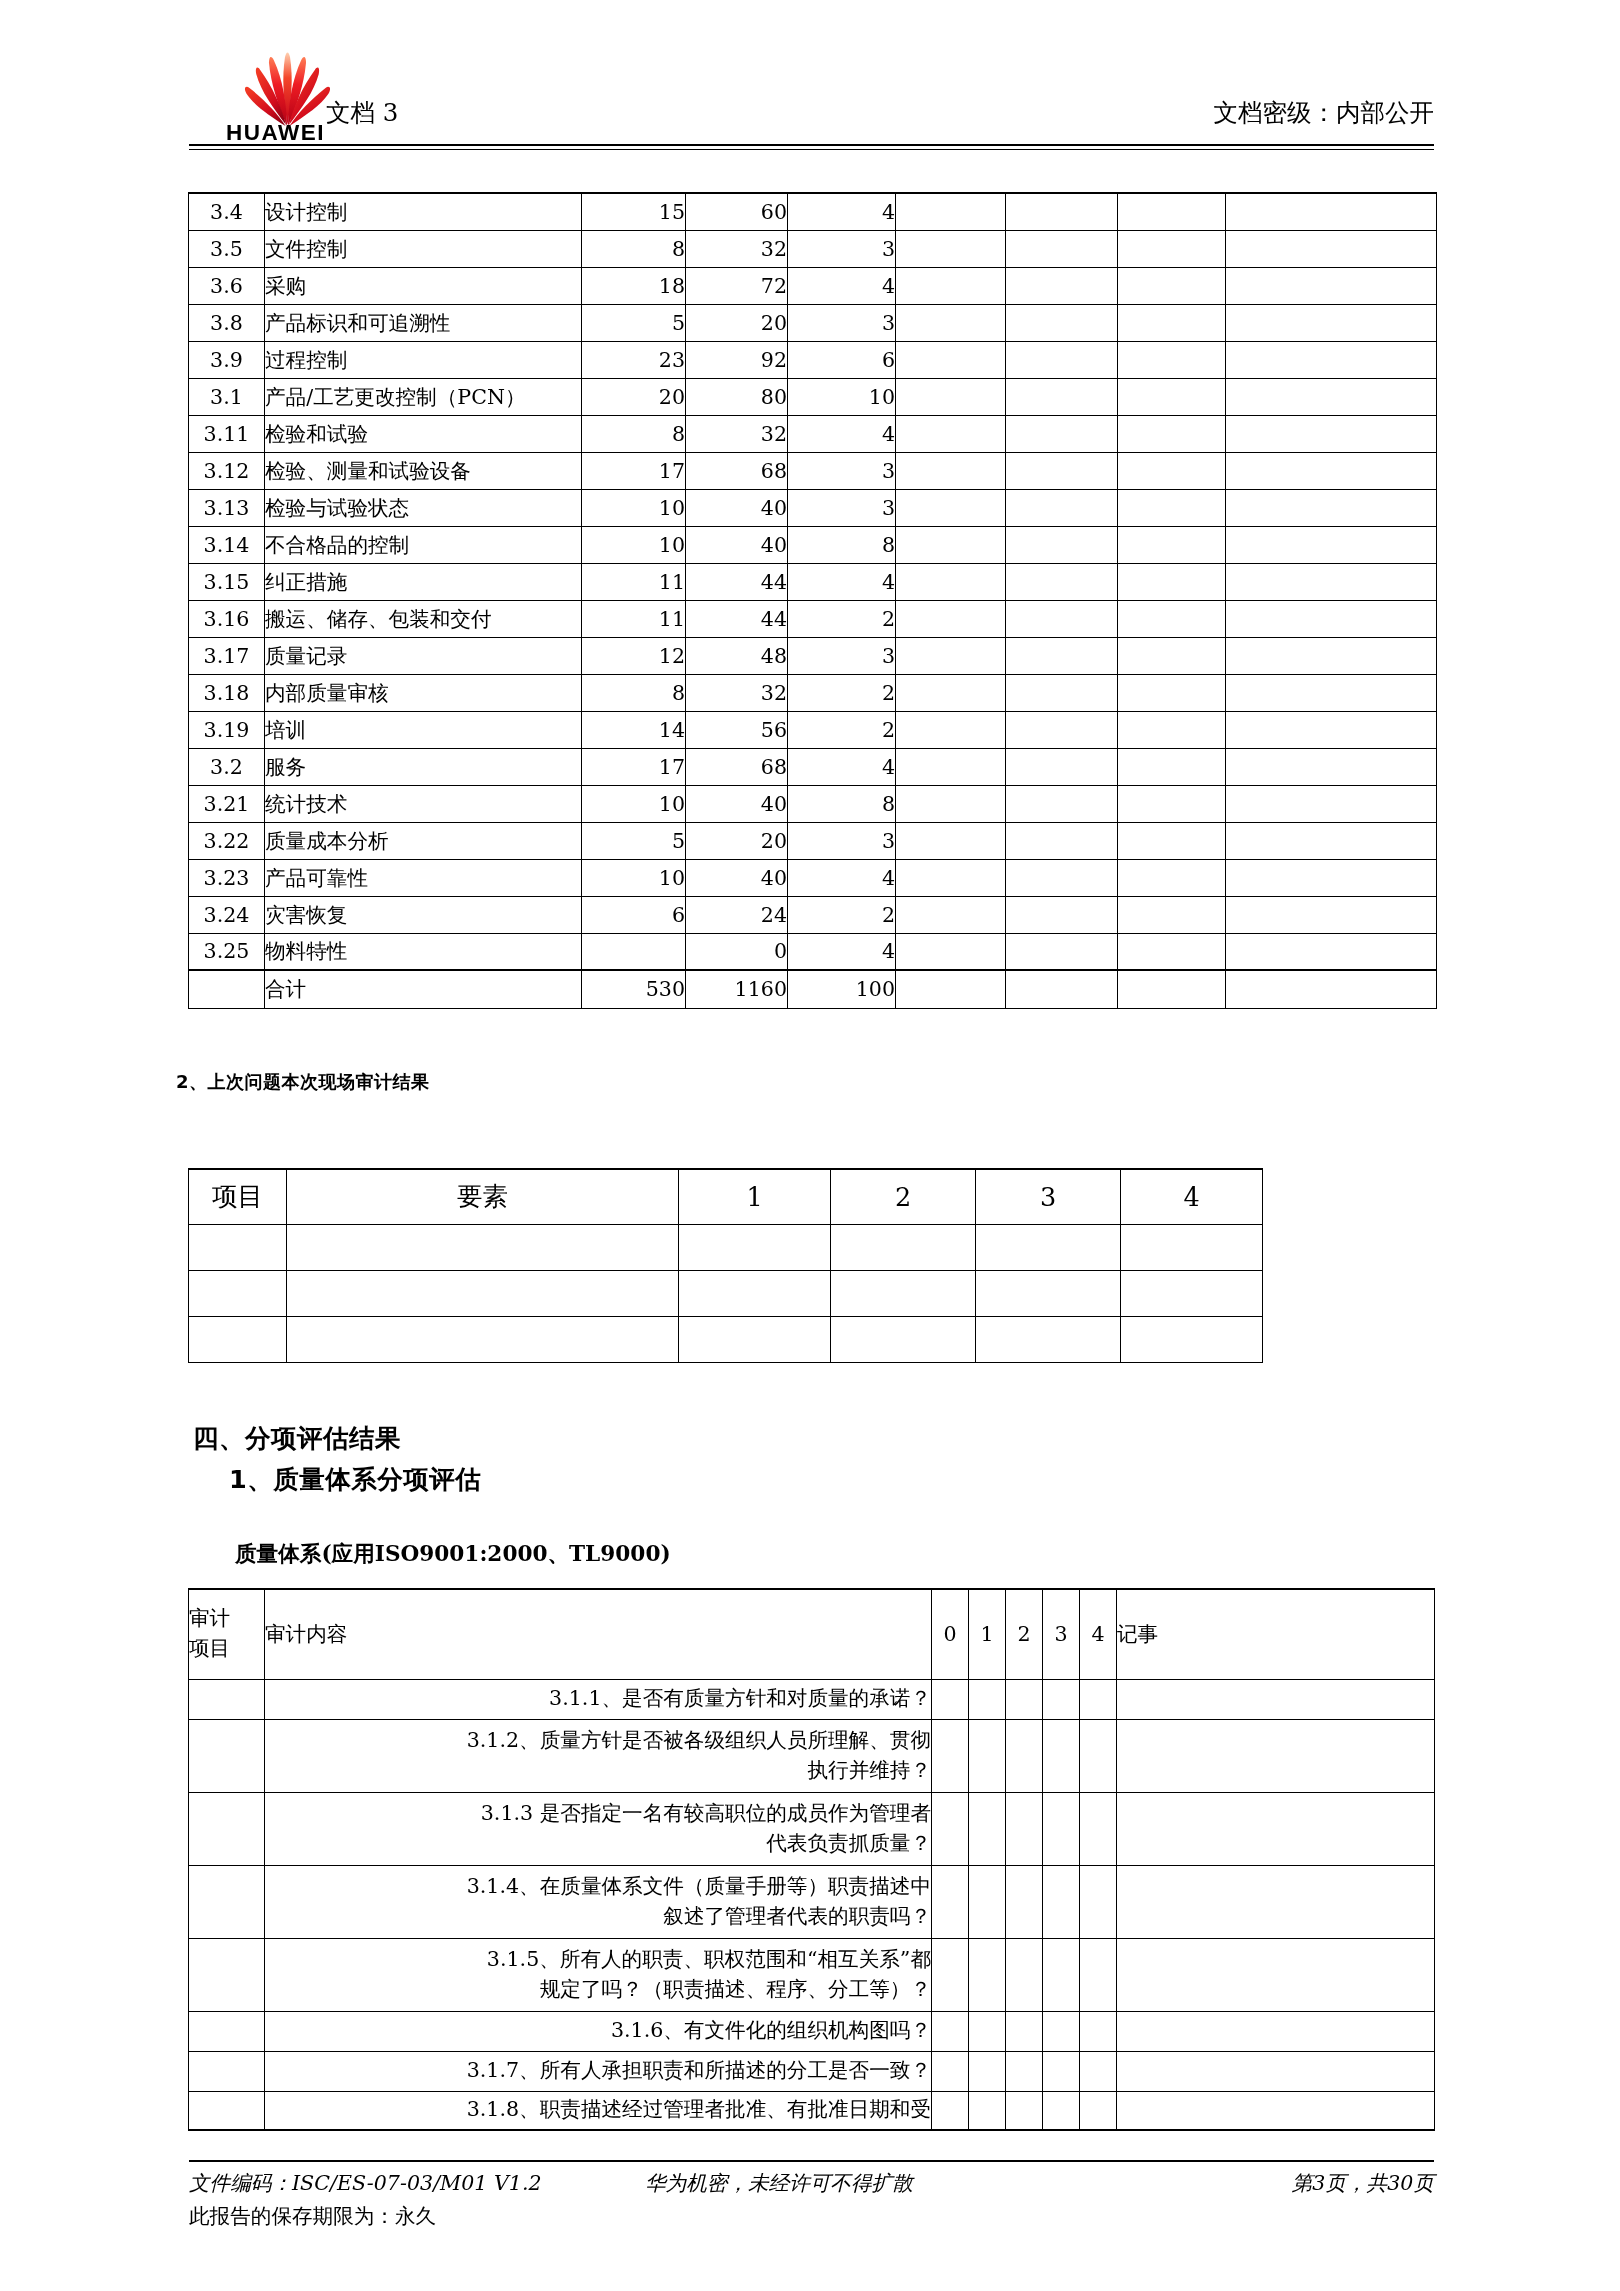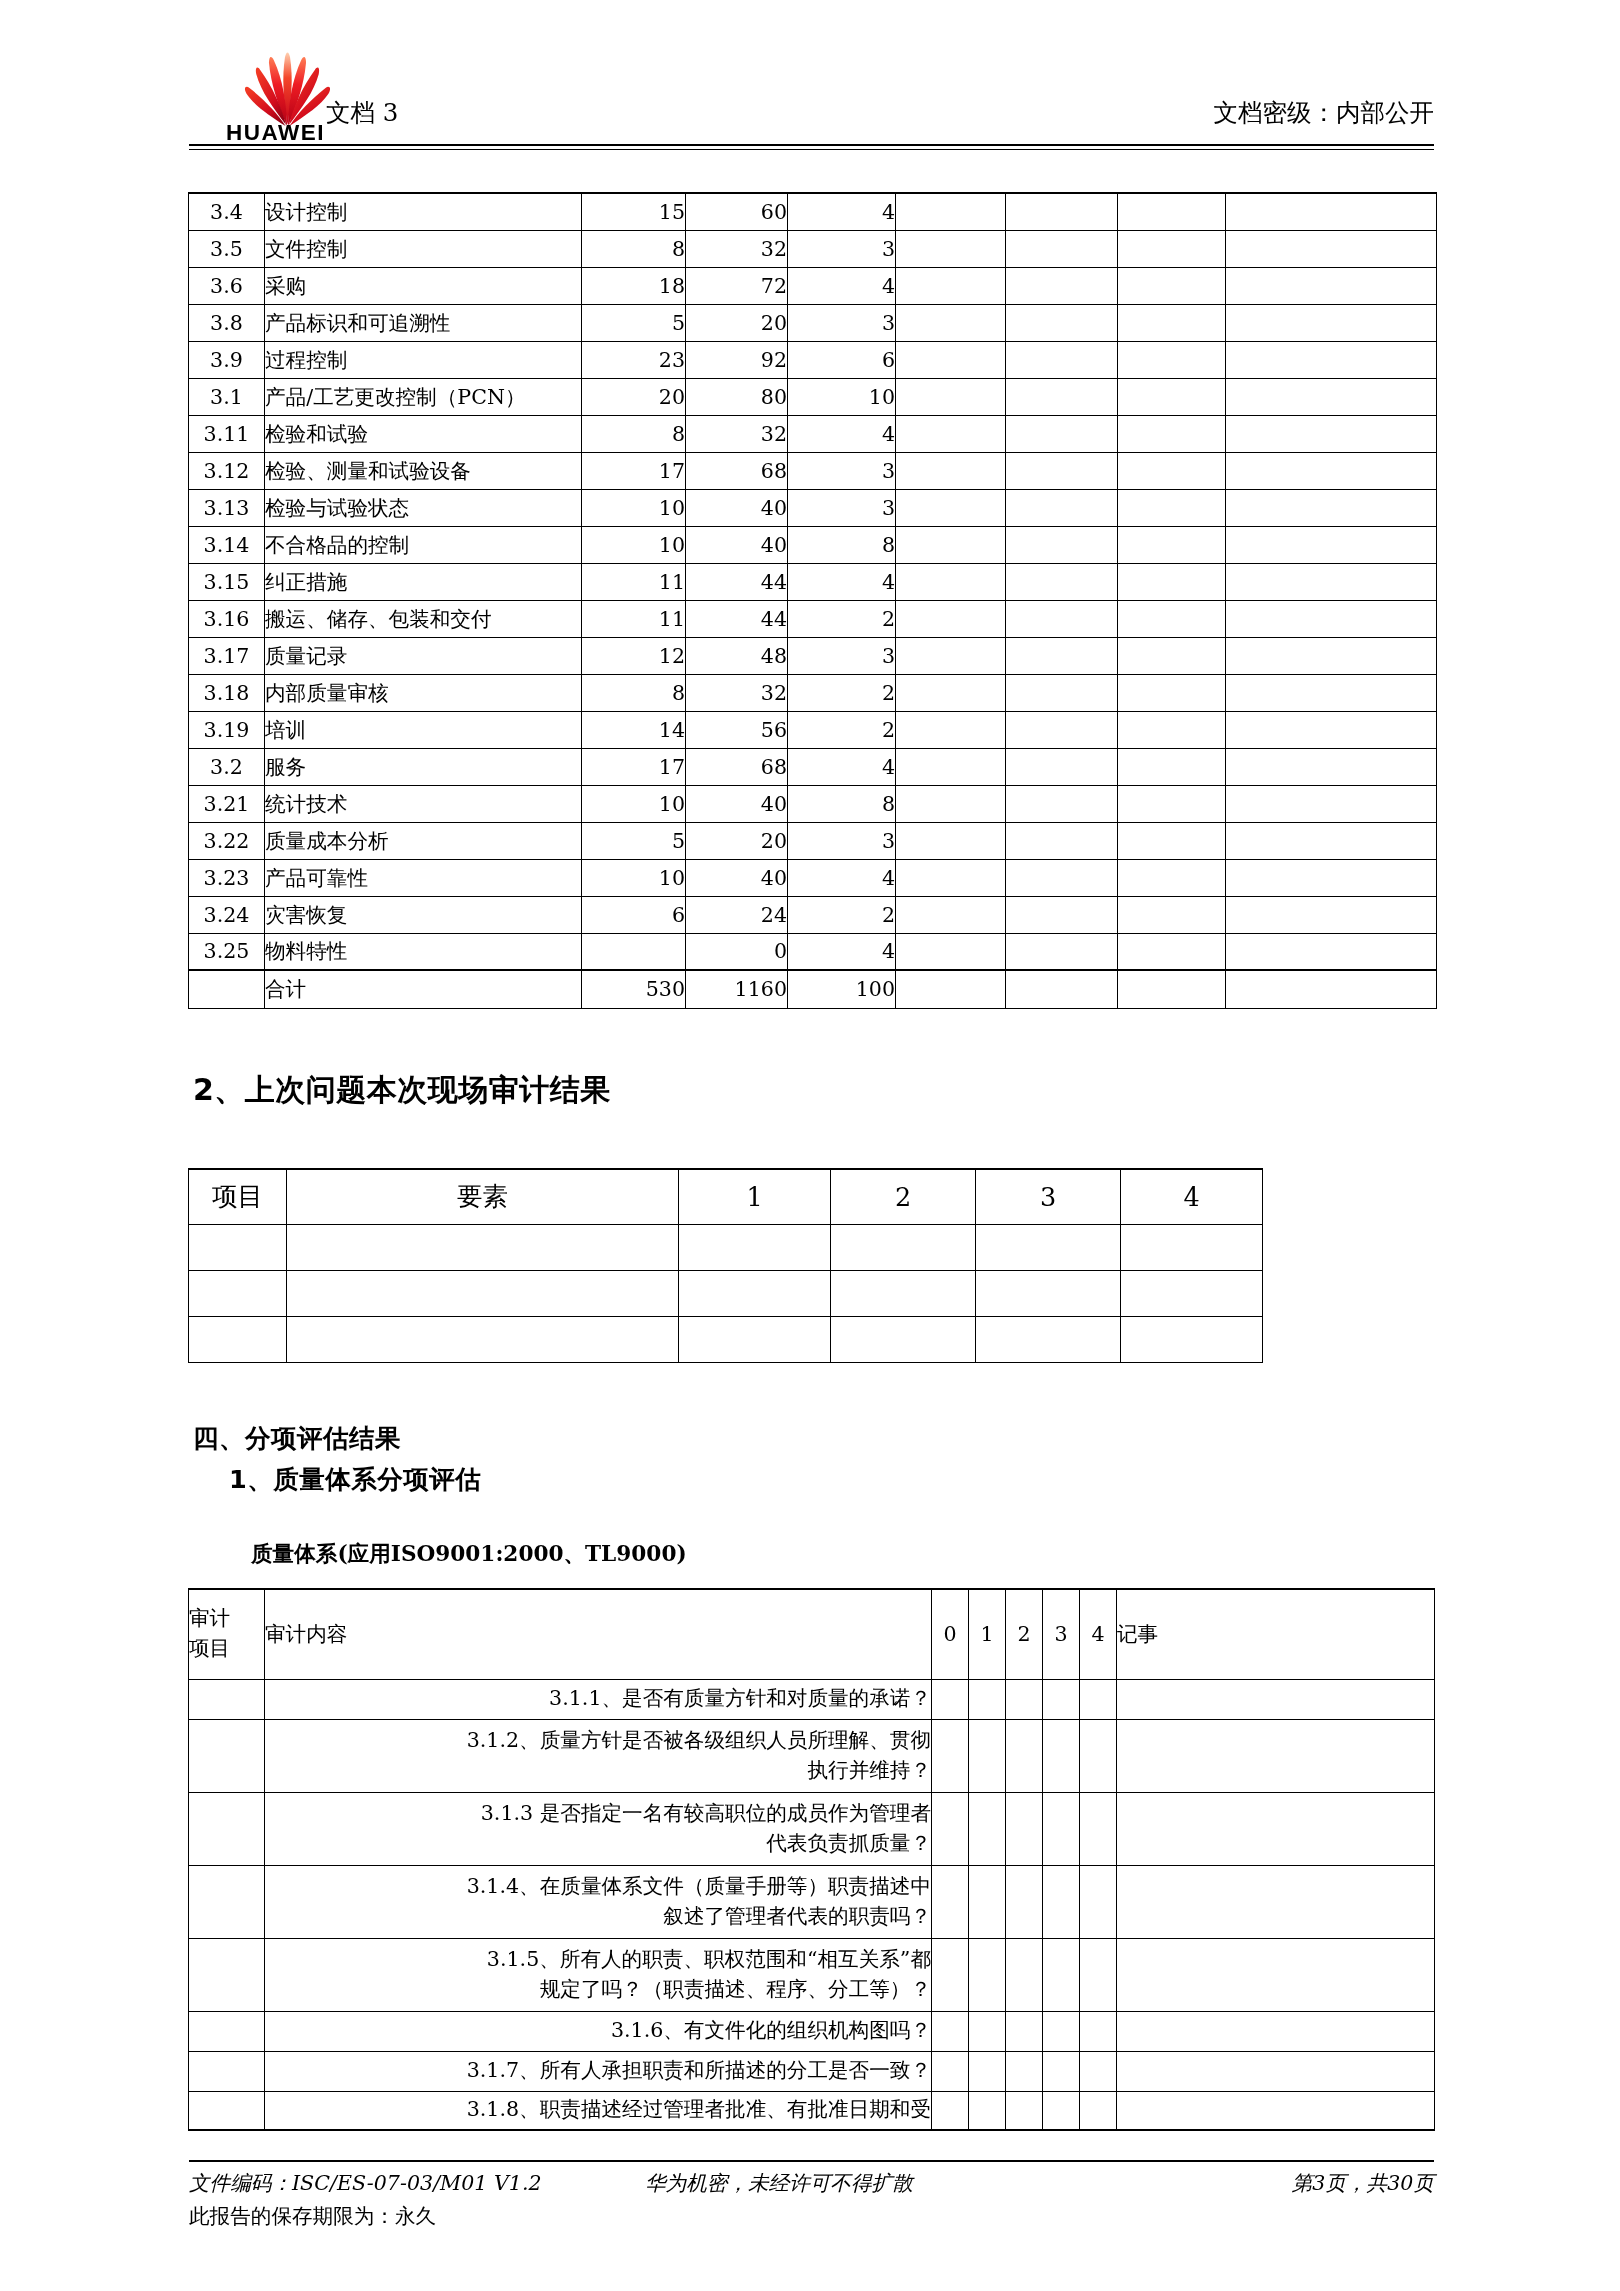--- a/index.html
+++ b/index.html
@@ -106,23 +106,23 @@
   .t1-no   { text-align: center; }
   .t1-name { text-align: left; padding-left: 10.8px; }
   .t1-num  { text-align: right; padding-right: 12.7px; }
   table.t1 tr.total-row td { border-top: 2.5px solid #000; margin-left: 21px; }
   table.t1 { border-top: 2.5px solid #000; }
   table.t1 tr.total-row { height: 38px; }
 
   
   .h-sec2 {
     position: absolute;
-    left: 193px;
+    left: 176px;
     top: 1070px;
-    font-size: 30px;
+    font-size: 18px;
     font-weight: bold;
     font-family: "DejaVu Sans", sans-serif;
     letter-spacing: 0.5px;
   }
   .h-sec4 {
     position: absolute;
     left: 193px;
     top: 1421px;
     font-size: 25.5px;
     font-weight: bold;
@@ -139,21 +139,20 @@
     letter-spacing: 0.5px;
     margin-left: 36px;
   }
   .h-qs-title {
     position: absolute;
     left: 235px;
     top: 1539px;
     font-size: 21.6px;
     font-weight: bold;
     font-family: "DejaVu Serif", serif;
-    margin-left: 16px;
   }
 
   
   .table2-wrap {
     position: absolute;
     left: 188px;
     top: 1168px;
   }
   table.t2 { width: 1074px; border-top: 2.5px solid #000; }
   table.t2 td { font-size: 25.5px; text-align: center; }

